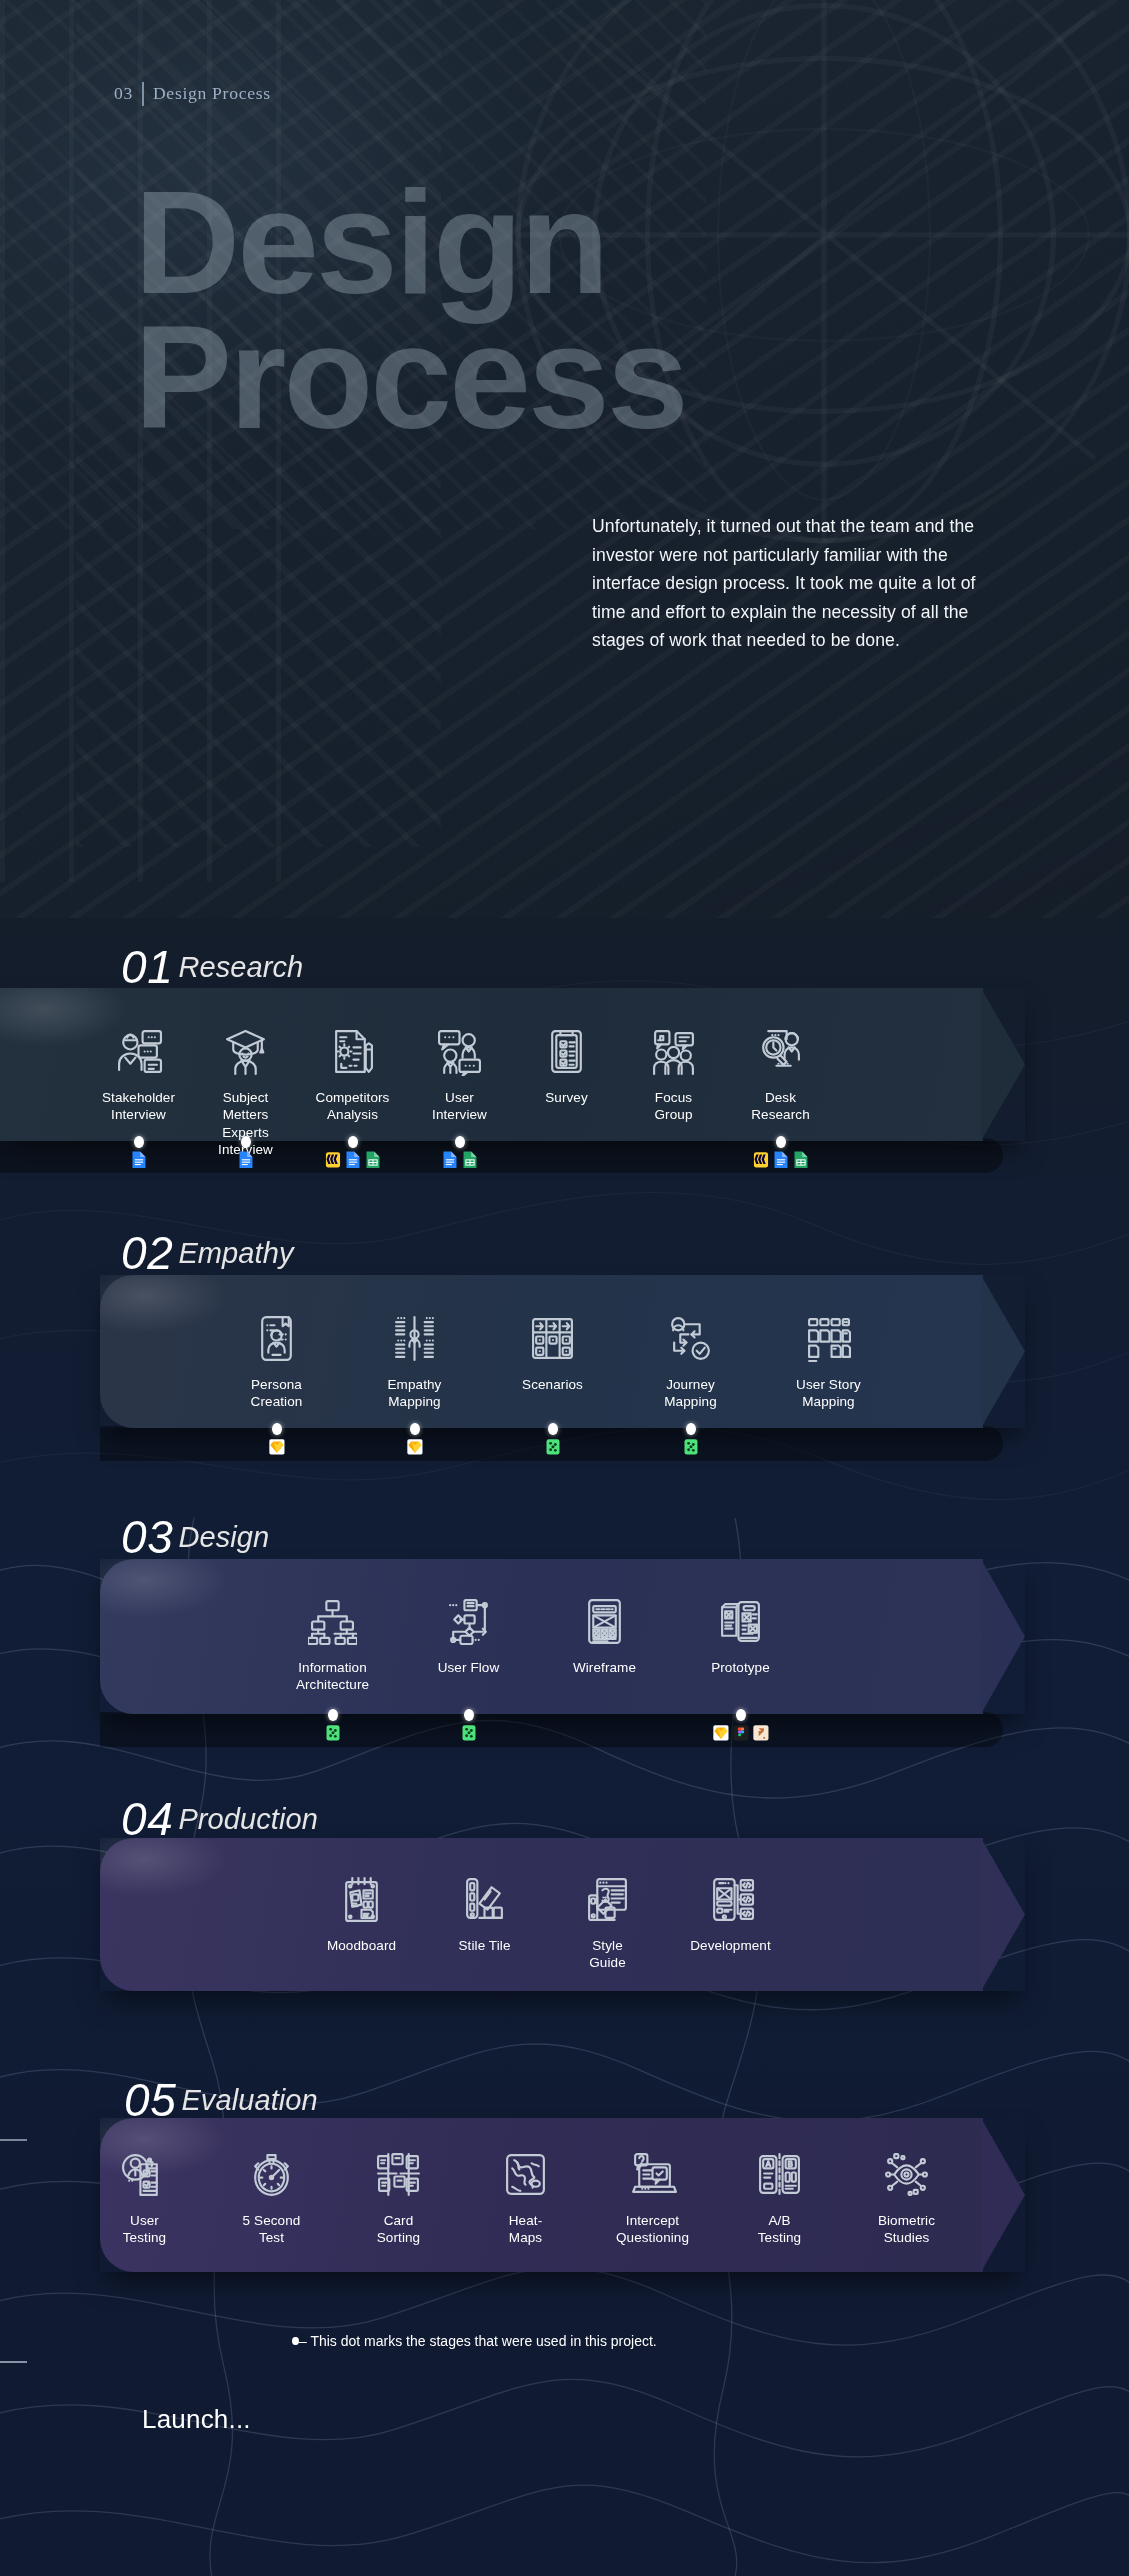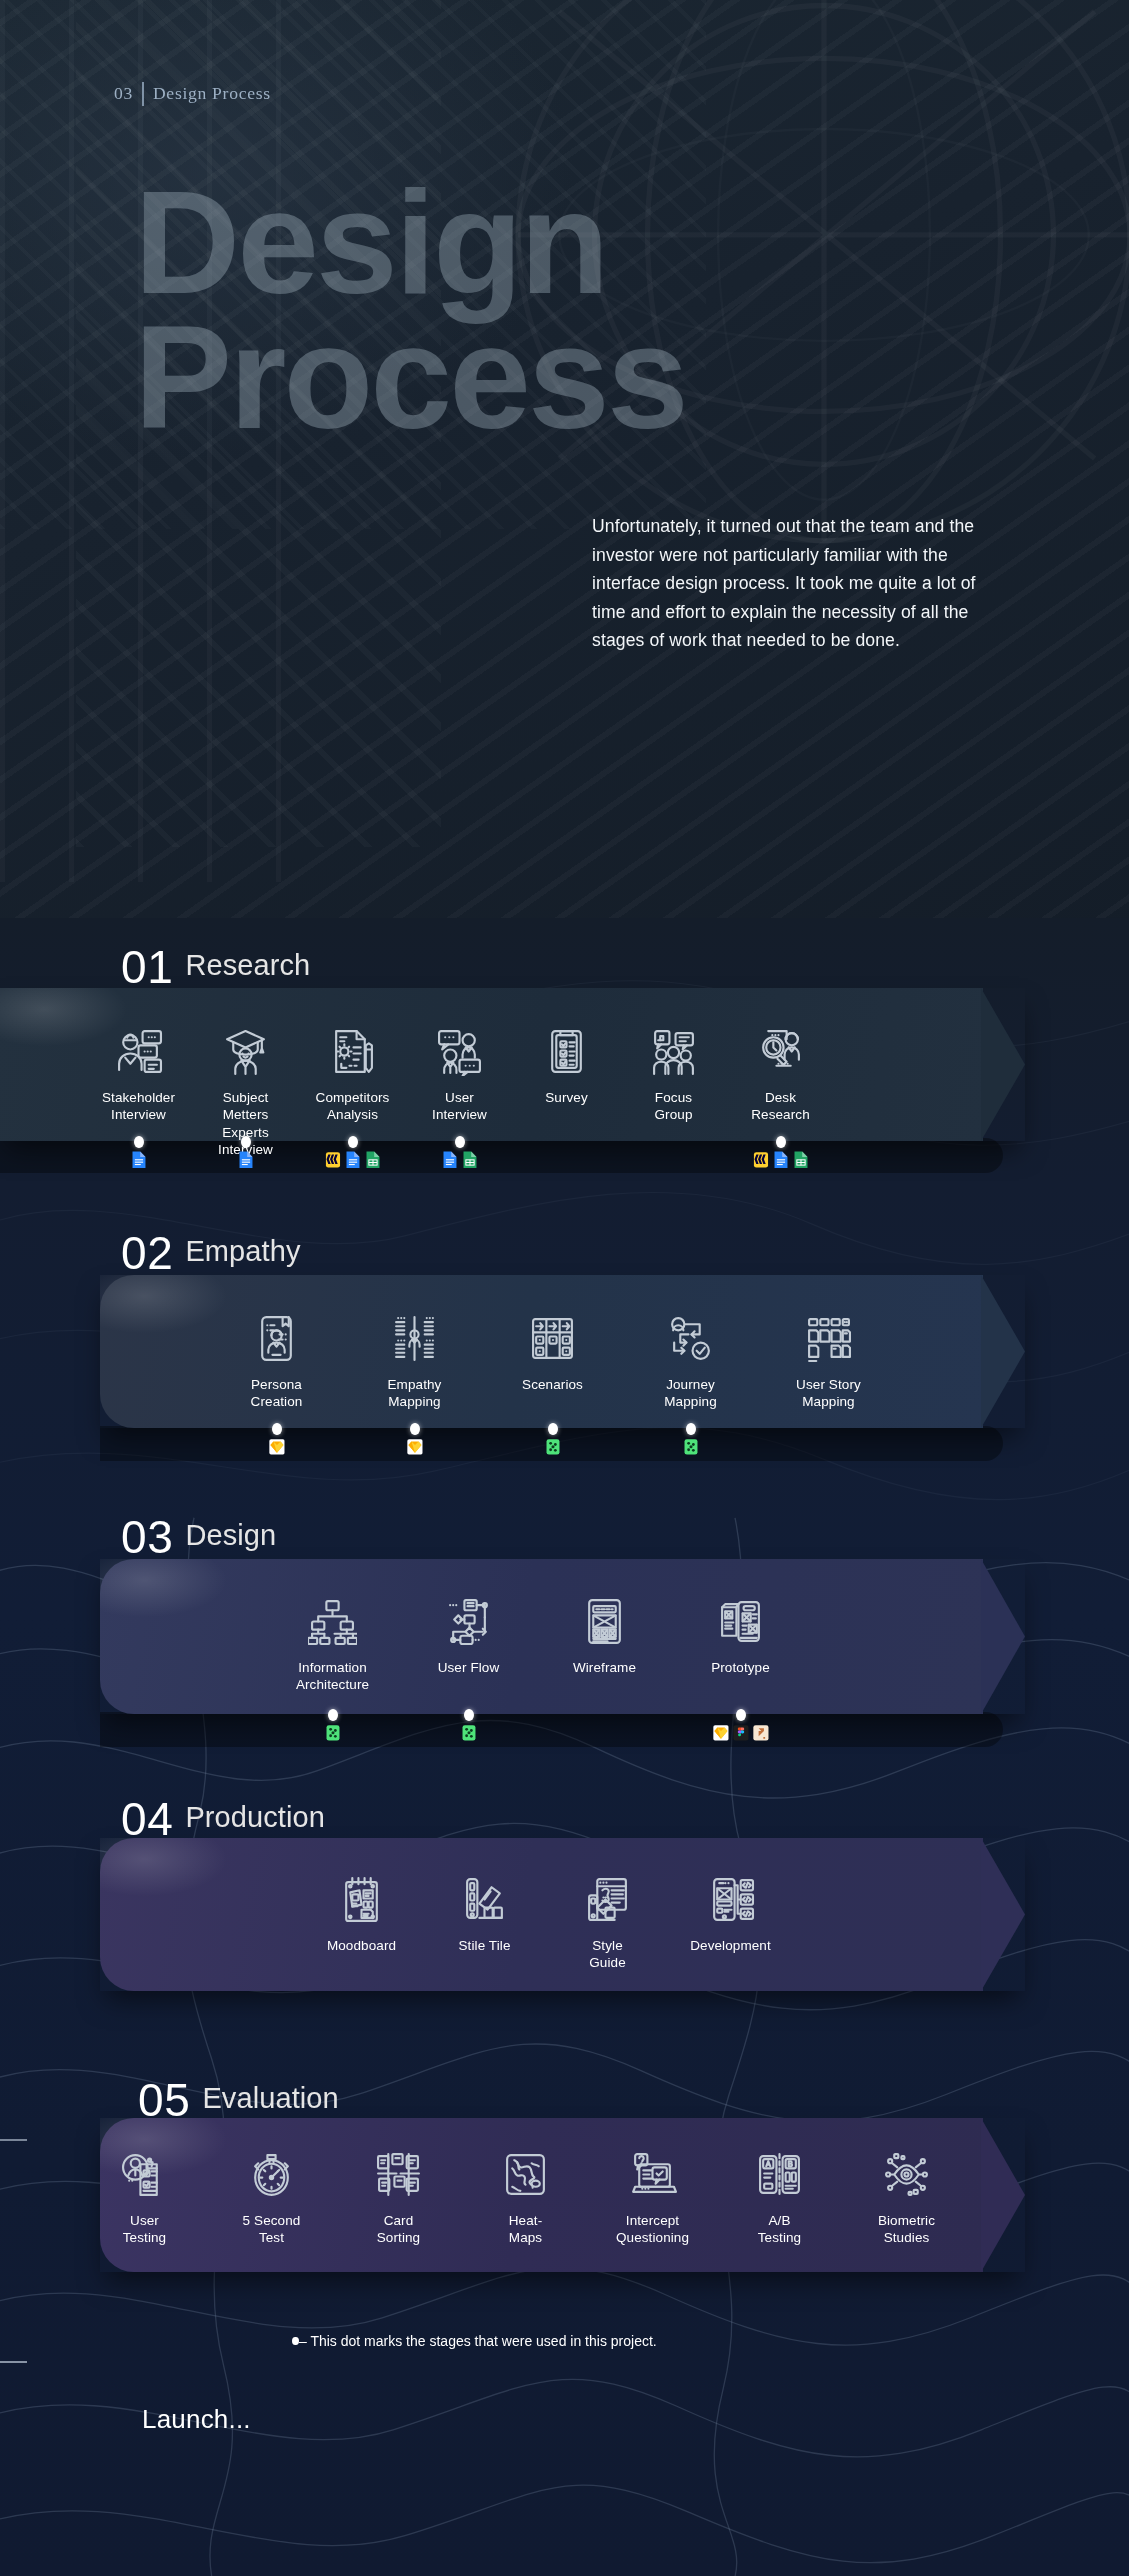--- a/index.html
+++ b/index.html
@@ -86,22 +86,22 @@
     position: absolute; left: 592px; top: 512px; width: 400px;
     font-size: 17.6px; line-height: 1.62; color: #f3f6f9;
     letter-spacing: 0.1px;
   }
 
   
   .stage { position: absolute; left: 0; width: 1129px; }
 
   .stage-head {
     position: absolute; left: 0; top: 0;
-    display: flex; align-items: flex-start; gap: 12px;
-    z-index: 7; pointer-events: none;
+    display: flex; align-items: center; gap: 5px;
+    z-index: 7; pointer-events: none; font-style: italic;
   }
   .stage-num {
     font-size: 46px; font-weight: 300; line-height: .82;
     color: #ffffff; letter-spacing: 0.6px;
     font-family: "Liberation Sans", sans-serif;
   }
   .stage-title {
     font-size: 29px; font-weight: 400; color: #e5e5e5; letter-spacing: 0.1px;
   }
 
@@ -880,21 +880,21 @@
           <div class="item-label">Development</div>
         </div>
       </div>
     </div>
     <div class="stage" style="top: 0px;">
       <div class="plate" style="left: 100px; width: 925px; top: 2118px; height: 154px;">
         <div class="plate-body" style="background: linear-gradient(100deg, rgb(59, 52, 98) 0%, rgb(48, 44, 85) 48%, rgb(46, 43, 81) 100%); border-radius: 34px 0px 0px 34px;"></div>
         <div class="plate-arrow" style="background: rgb(48, 44, 85); clip-path: polygon(0px 0px, 100% 50%, 0px 100%);"></div>
         <div class="plate-glow"></div>
       </div>
-      <div class="stage-head" style="left: 138px; top: 2082px;">
+      <div class="stage-head" style="left: 124px; top: 2082px;">
         <span class="stage-num">05</span>
         <span class="stage-title">Evaluation</span>
       </div>
       <div class="items" style="left: 112px; top: 2150px; gap: 62px;">
         <div class="item" style="width: 65px;">
           <svg class="item-ico" viewBox="0 0 48 48">
             <g fill="none" stroke="#c3ccd6" stroke-width="2.1" stroke-linecap="round" stroke-linejoin="round">
               <circle cx="15" cy="17" r="12"></circle>
               <circle cx="15" cy="13" r="4.5"></circle>
               <path d="M8 25c1.5-4 4-6 7-6s5.5 2 7 6"></path>

